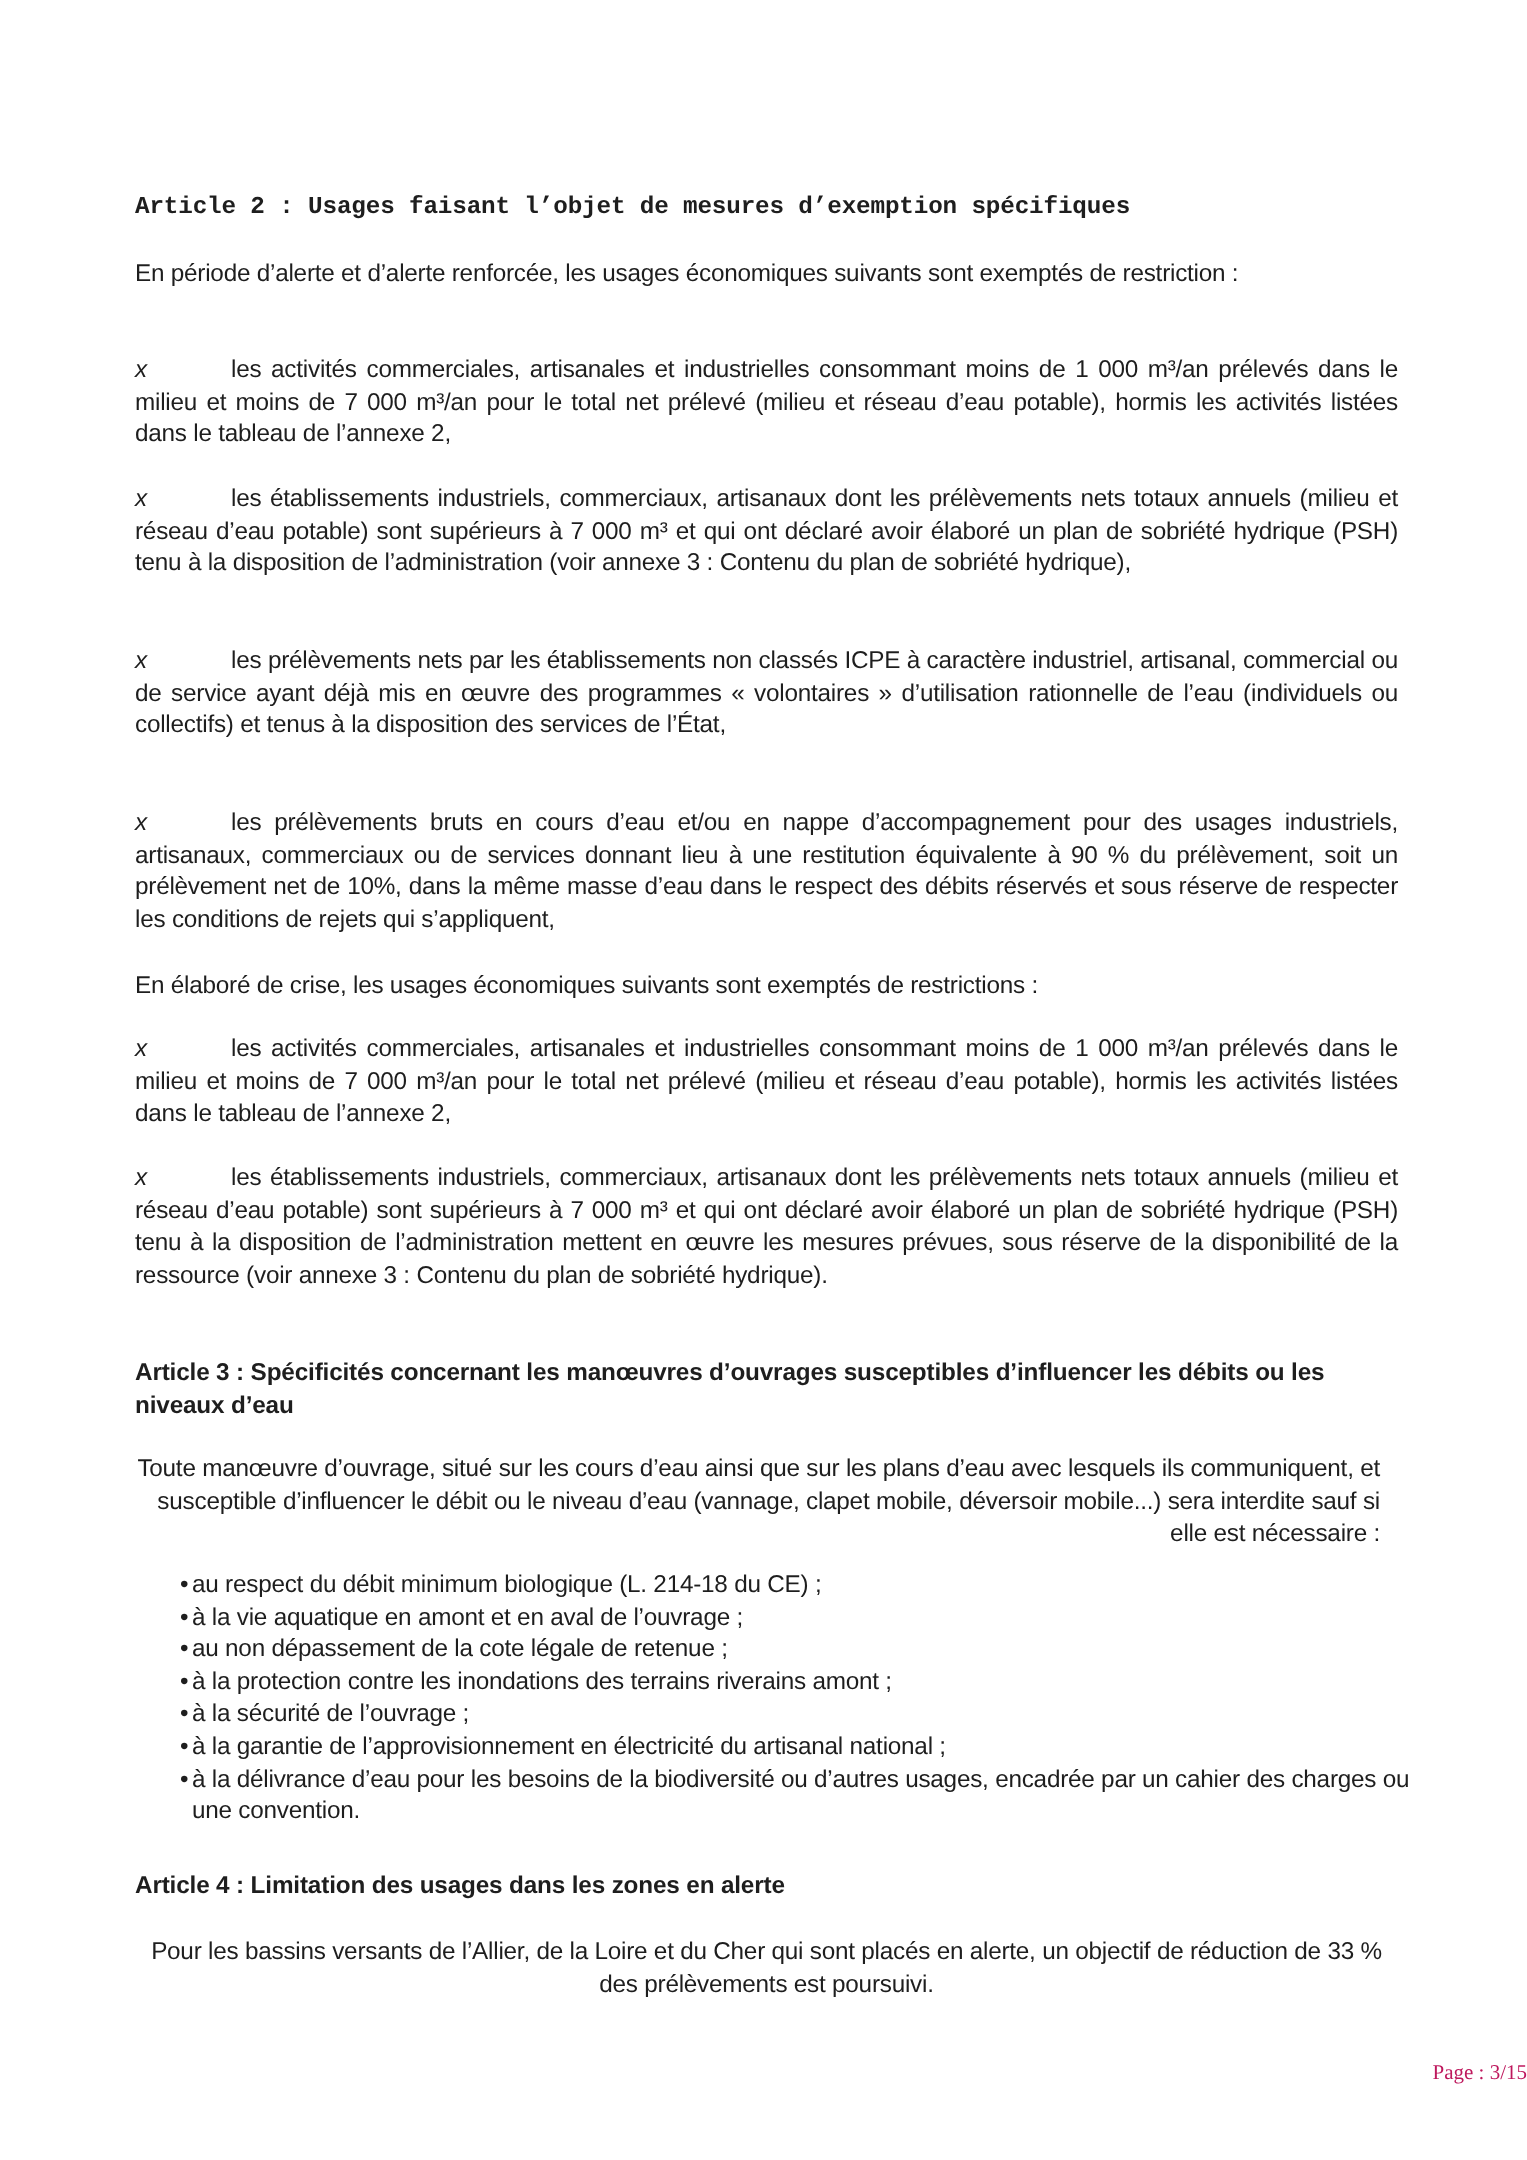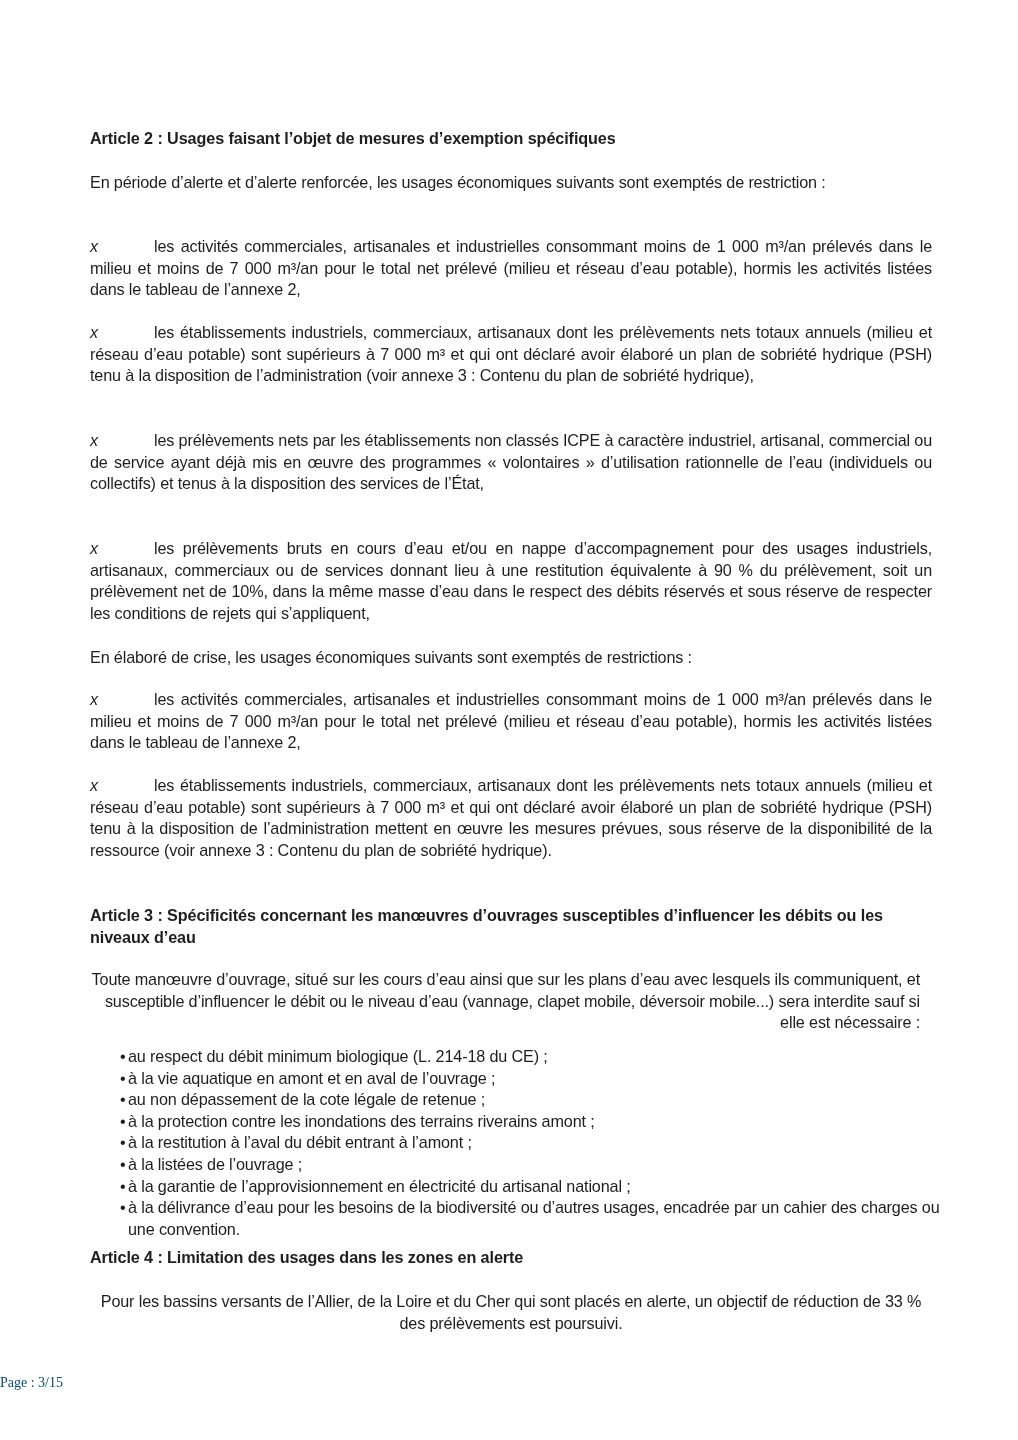--- a/index.html
+++ b/index.html
@@ -15,30 +15,30 @@
   .para {
     font-size: 16.2px; line-height: 21.6px; margin: 0; text-align: justify;
     letter-spacing: -0.15px;
   }
   .para.item { text-indent: 0; }
   .mark { display: inline-block; width: 64px; font-style: italic; }
   ul.bullets { list-style: none; margin: 12px; padding: 0 0 0 18px; font-size: 16.2px; line-height: 21.6px; letter-spacing: -0.15px; }
   ul.bullets li { padding-left: 8px; text-indent: -8px; }
   ul.bullets li .dot { display: inline-block; width: 8px; text-indent: 0; }
   .footer {
-    position: absolute; top: 1375px; left: 0; width: 1018px; text-align: left;
-    font-family: "Liberation Serif", serif; font-size: 14px; color: #0c4a6e;
+    position: absolute; top: 1375px; left: 0; width: 1018px; text-align: right;
+    font-family: "Liberation Serif", serif; font-size: 14px; color: #be185d;
   }
 </style>
 </head>
 <body>
 
 <div class="page">
 
-  <h2 class="heading" style="position:absolute; top:128px;">Article 2 : Usages faisant l’objet de mesures d’exemption spécifiques</h2>
+  <h2 class="heading" style="position:absolute; top:128px;font-family:Liberation Mono, monospace;">Article 2 : Usages faisant l’objet de mesures d’exemption spécifiques</h2>
 
   <p class="para" style="position:absolute; top:172px; width:842px;">En période d’alerte et d’alerte renforcée, les usages économiques suivants sont exemptés de restriction :</p>
 
   <p class="para item" style="position:absolute; top:236px; width:842px;"><span class="mark">x</span><span>les activités commerciales, artisanales et industrielles consommant moins de 1 000 m³/an prélevés dans le milieu et moins de 7 000 m³/an pour le total net prélevé (milieu et réseau d’eau potable), hormis les activités listées dans le tableau de l’annexe 2,</span></p>
 
   <p class="para item" style="position:absolute; top:322px; width:842px;"><span class="mark">x</span><span>les établissements industriels, commerciaux, artisanaux dont les prélèvements nets totaux annuels  (milieu et réseau d’eau potable) sont supérieurs à 7 000 m³ et qui ont déclaré avoir élaboré un plan de sobriété hydrique (PSH) tenu à la disposition de l’administration (voir annexe 3 : Contenu du plan de sobriété hydrique),</span></p>
 
   <p class="para item" style="position:absolute; top:430px; width:842px;"><span class="mark">x</span><span>les prélèvements nets par les établissements non classés ICPE à caractère industriel, artisanal, commercial ou de service ayant déjà mis en œuvre des programmes « volontaires » d’utilisation rationnelle de l’eau (individuels ou collectifs) et tenus à la disposition des services de l’État,</span></p>
 
   <p class="para item" style="position:absolute; top:538px; width:842px;"><span class="mark">x</span><span>les prélèvements bruts en cours d’eau et/ou en nappe d’accompagnement pour des usages industriels, artisanaux, commerciaux ou de services donnant lieu à une restitution équivalente à 90 % du prélèvement, soit un prélèvement net de 10%, dans la même masse d’eau dans le respect des débits réservés et sous réserve de respecter les conditions de rejets qui s’appliquent,</span></p>
@@ -51,22 +51,21 @@
 
   <h2 class="heading" style="position:absolute; top:905px; width:842px;">Article 3 : Spécificités concernant les manœuvres d’ouvrages susceptibles d’influencer les débits ou les niveaux d’eau</h2>
 
   <p class="para" style="position:absolute; top:969px; width:830px; text-align:right;">Toute manœuvre d’ouvrage, situé sur les cours d’eau ainsi que sur les plans d’eau avec lesquels ils communiquent, et susceptible d’influencer le débit ou le niveau d’eau (vannage, clapet mobile, déversoir mobile...) sera interdite sauf si elle est nécessaire :</p>
 
   <ul class="bullets" style="position:absolute; top:1034px; width:820px;">
     <li><span class="dot">•</span><span>au respect du débit minimum biologique (L. 214-18 du CE) ;</span></li>
     <li><span class="dot">•</span><span>à la vie aquatique en amont et en aval de l’ouvrage ;</span></li>
     <li><span class="dot">•</span><span>au non dépassement de la cote légale de retenue ;</span></li>
     <li><span class="dot">•</span><span>à la protection contre les inondations des terrains riverains amont ;</span></li>
-    <li><span class="dot">•</span><span>à la restitution à l’aval du débit entrant à l’amont ;</span></li>
-    <li><span class="dot">•</span><span>à la listées de l’ouvrage ;</span></li>
+    <li><span class="dot">•</span><span>à la sécurité de l’ouvrage ;</span></li>
     <li><span class="dot">•</span><span>à la garantie de l’approvisionnement en électricité du artisanal national ;</span></li>
     <li><span class="dot">•</span><span>à la délivrance d’eau pour les besoins de la biodiversité ou d’autres usages, encadrée par un cahier des charges ou une convention.</span></li>
   </ul>
 
   <h2 class="heading" style="position:absolute; top:1247px;">Article 4 : Limitation des usages dans les zones en alerte</h2>
 
   <p class="para" style="position:absolute; top:1291px; width:842px; text-align:center;">Pour les bassins versants de l’Allier, de la Loire et du Cher qui sont placés en alerte, un objectif de réduction de 33 % des prélèvements est poursuivi.</p>
 </div>
 
 <div class="footer">Page : 3/15</div>

